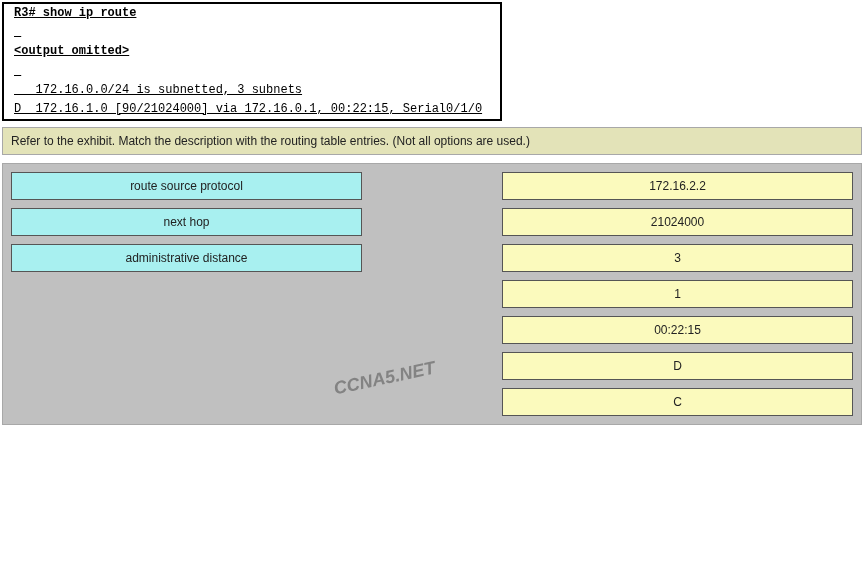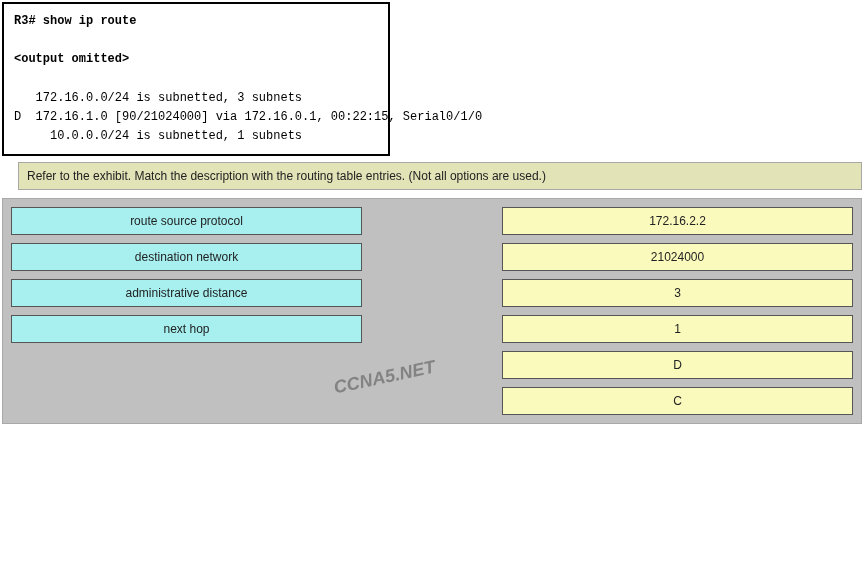--- a/index.html
+++ b/index.html
@@ -5,34 +5,35 @@
     * { margin: 0; padding: 0; box-sizing: border-box; }
     body {
       font-family: Arial, sans-serif;
       font-size: 12px;
       background: #fff;
       width: 864px;
     }
     .terminal-box {
       border: 2px solid #000;
       background: #fff;
-      padding: 8px 10px;
+      padding: 0 10px;
       margin: 2px 2px 6px 2px;
-      width: 388px;
+      width: 500px;
       font-family: "Courier New", monospace;
       font-size: 12px;
       line-height: 1.6;
+      text-decoration: underline;
     }
     .terminal-box .bold { font-weight: bold; }
     .terminal-box .line { white-space: pre; }
     .instruction-bar {
       background: #e3e3b8;
       border: 1px solid #a8a8a8;
       padding: 6px 8px;
-      margin: 4px 2px 8px 18px;
+      margin: 4px 2px 8px 2px;
       font-size: 12px;
       color: #222;
     }
     .match-area {
       background: #c0c0c0;
       border: 1px solid #a8a8a8;
       padding: 8px;
       margin: 0 2px 2px 2px;
       display: flex;
       gap: 140px;
@@ -72,54 +73,53 @@
 </head>
 <body>
 
 <div class="terminal-box">
   <div class="line bold">R3# show ip route</div>
   <div class="line">&nbsp;</div>
   <div class="line bold">&lt;output omitted&gt;</div>
   <div class="line">&nbsp;</div>
   <div class="line">   172.16.0.0/24 is subnetted, 3 subnets</div>
   <div class="line">D  172.16.1.0 [90/21024000] via 172.16.0.1, 00:22:15, Serial0/1/0</div>
-  <div class="line">     10.0.0.0/24 is subnetted, 1 subnets</div>
 </div>
 
 <div class="instruction-bar">Refer to the exhibit. Match the description with the routing table entries. (Not all options are used.)</div>
 
 <div class="match-area">
   <div class="col">
     <div class="item left-item">
         <span>route source protocol</span>
       </div>
     <div class="item left-item">
-        <span>destination network</span>
+        <span>next hop</span>
       </div>
     <div class="item left-item">
         <span>administrative distance</span>
-      </div>
-    <div class="item left-item">
-        <span>next hop</span>
       </div>
   </div>
   <div class="col">
     <div class="item right-item">
         <span>172.16.2.2</span>
       </div>
     <div class="item right-item">
         <span>21024000</span>
       </div>
     <div class="item right-item">
         <span>3</span>
       </div>
     <div class="item right-item">
         <span>1</span>
       </div>
     <div class="item right-item">
+        <span>00:22:15</span>
+      </div>
+    <div class="item right-item">
         <span>D</span>
       </div>
     <div class="item right-item">
         <span>C</span>
       </div>
   </div>
   <div class="watermark">CCNA5.NET</div>
 </div>
 
 </body></html>

